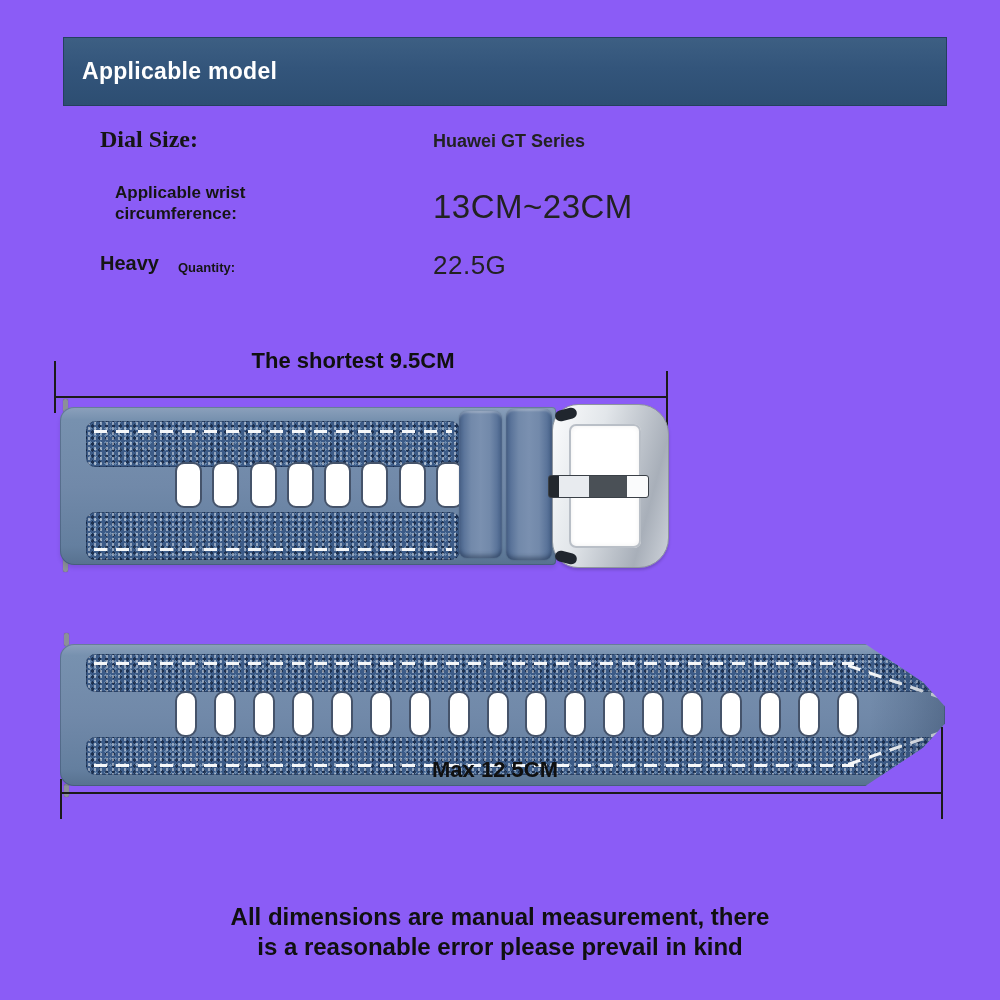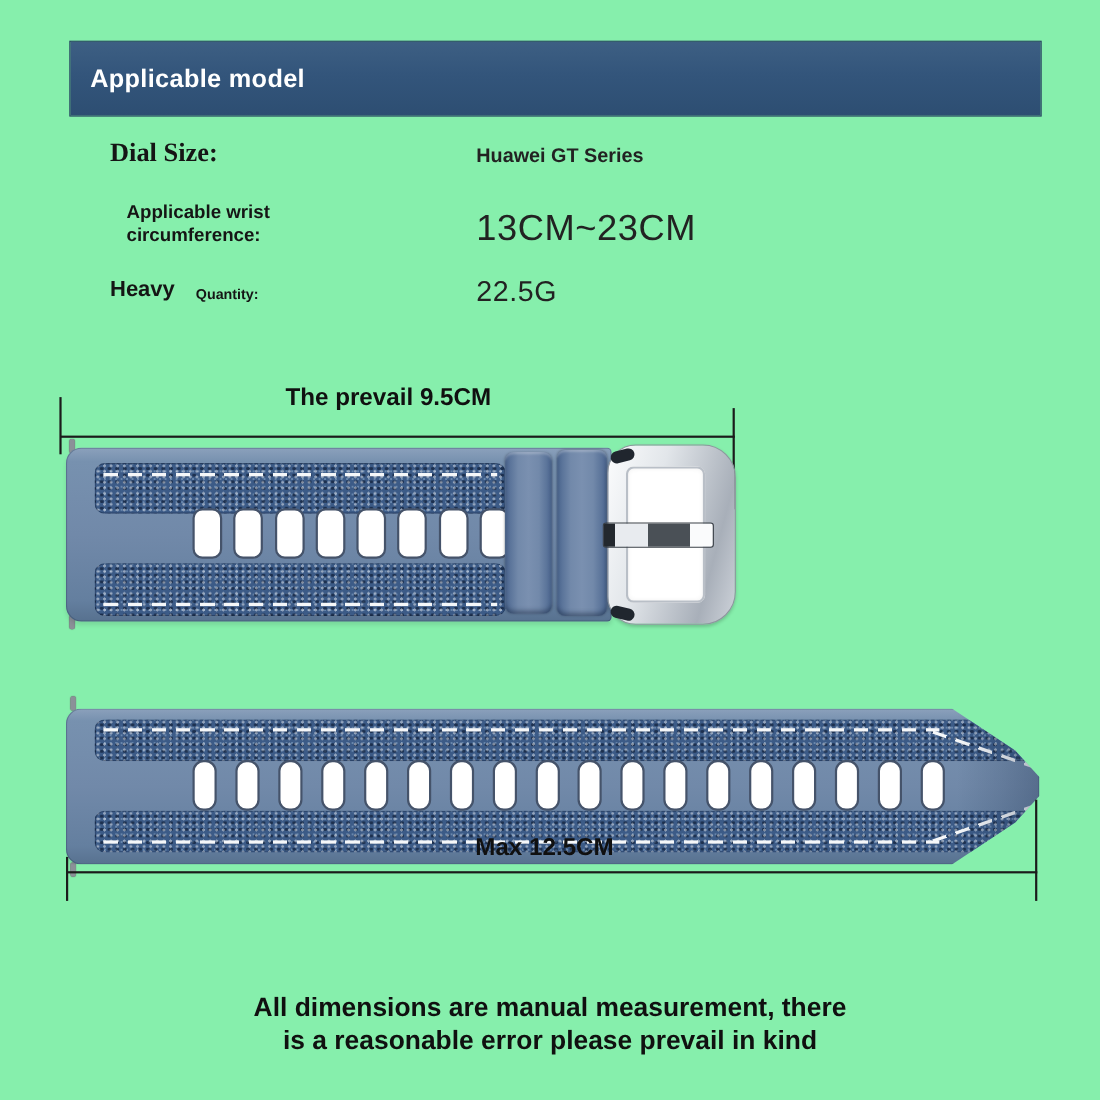--- a/index.html
+++ b/index.html
@@ -1,17 +1,17 @@
 <!DOCTYPE html>
 <html style="--banner: #33557b; --silicone: #7189a9; --fabric: #3c5b87; --stitch: #f5f7f9; --prong: #4a5056;"><head>
 <meta charset="utf-8">
 <style>
   html,body{margin:0;padding:0;background:#ffffff;}
   .canvas{
-    position:relative;width:1000px;height:1000px;background:#86efac;overflow:hidden;
+    position:relative;width:1000px;height:1000px;background:#8b5cf6;overflow:hidden;
     font-family:"Liberation Sans",sans-serif;color:#111;
   }
   
   .banner{
     position:absolute;left:63px;top:37px;width:884px;height:69px;
     background:linear-gradient(180deg,#3d5f83 0%,var(--banner,#33557b) 45%,#2d4e72 100%);
     border:1px solid #24405e;box-sizing:border-box;display:flex;align-items:center;
   }
   .banner-title{color:#fff;font-size:23px;font-weight:700;padding-left:18px;letter-spacing:.3px;}
   
@@ -132,21 +132,21 @@
   <div class="spec-label lbl-dial">Dial Size:</div>
   <div class="spec-value val-dial">Huawei GT Series</div>
 
   <div class="spec-label lbl-wrist">Applicable wrist circumference:</div>
   <div class="spec-value val-wrist">13CM~23CM</div>
 
   <div class="spec-label lbl-heavy">Heavy</div>
   <div class="spec-label lbl-qty">Quantity:</div>
   <div class="spec-value val-weight">22.5G</div>
 
-  <div class="dim-label shortlabel">The prevail 9.5CM</div>
+  <div class="dim-label shortlabel">The shortest 9.5CM</div>
   <div class="dim-line shortline"></div>
   <div class="dim-tick shorttickl"></div>
   <div class="dim-tick shorttickr"></div>
 
   <div class="pin" style="left:63px;top:399px;"></div>
   <div class="pin" style="left:63px;top:559px;"></div>
   <div class="strap strap-short">
     <div class="fabric s-fab-top">
       <div class="stitch"></div>
     </div>

